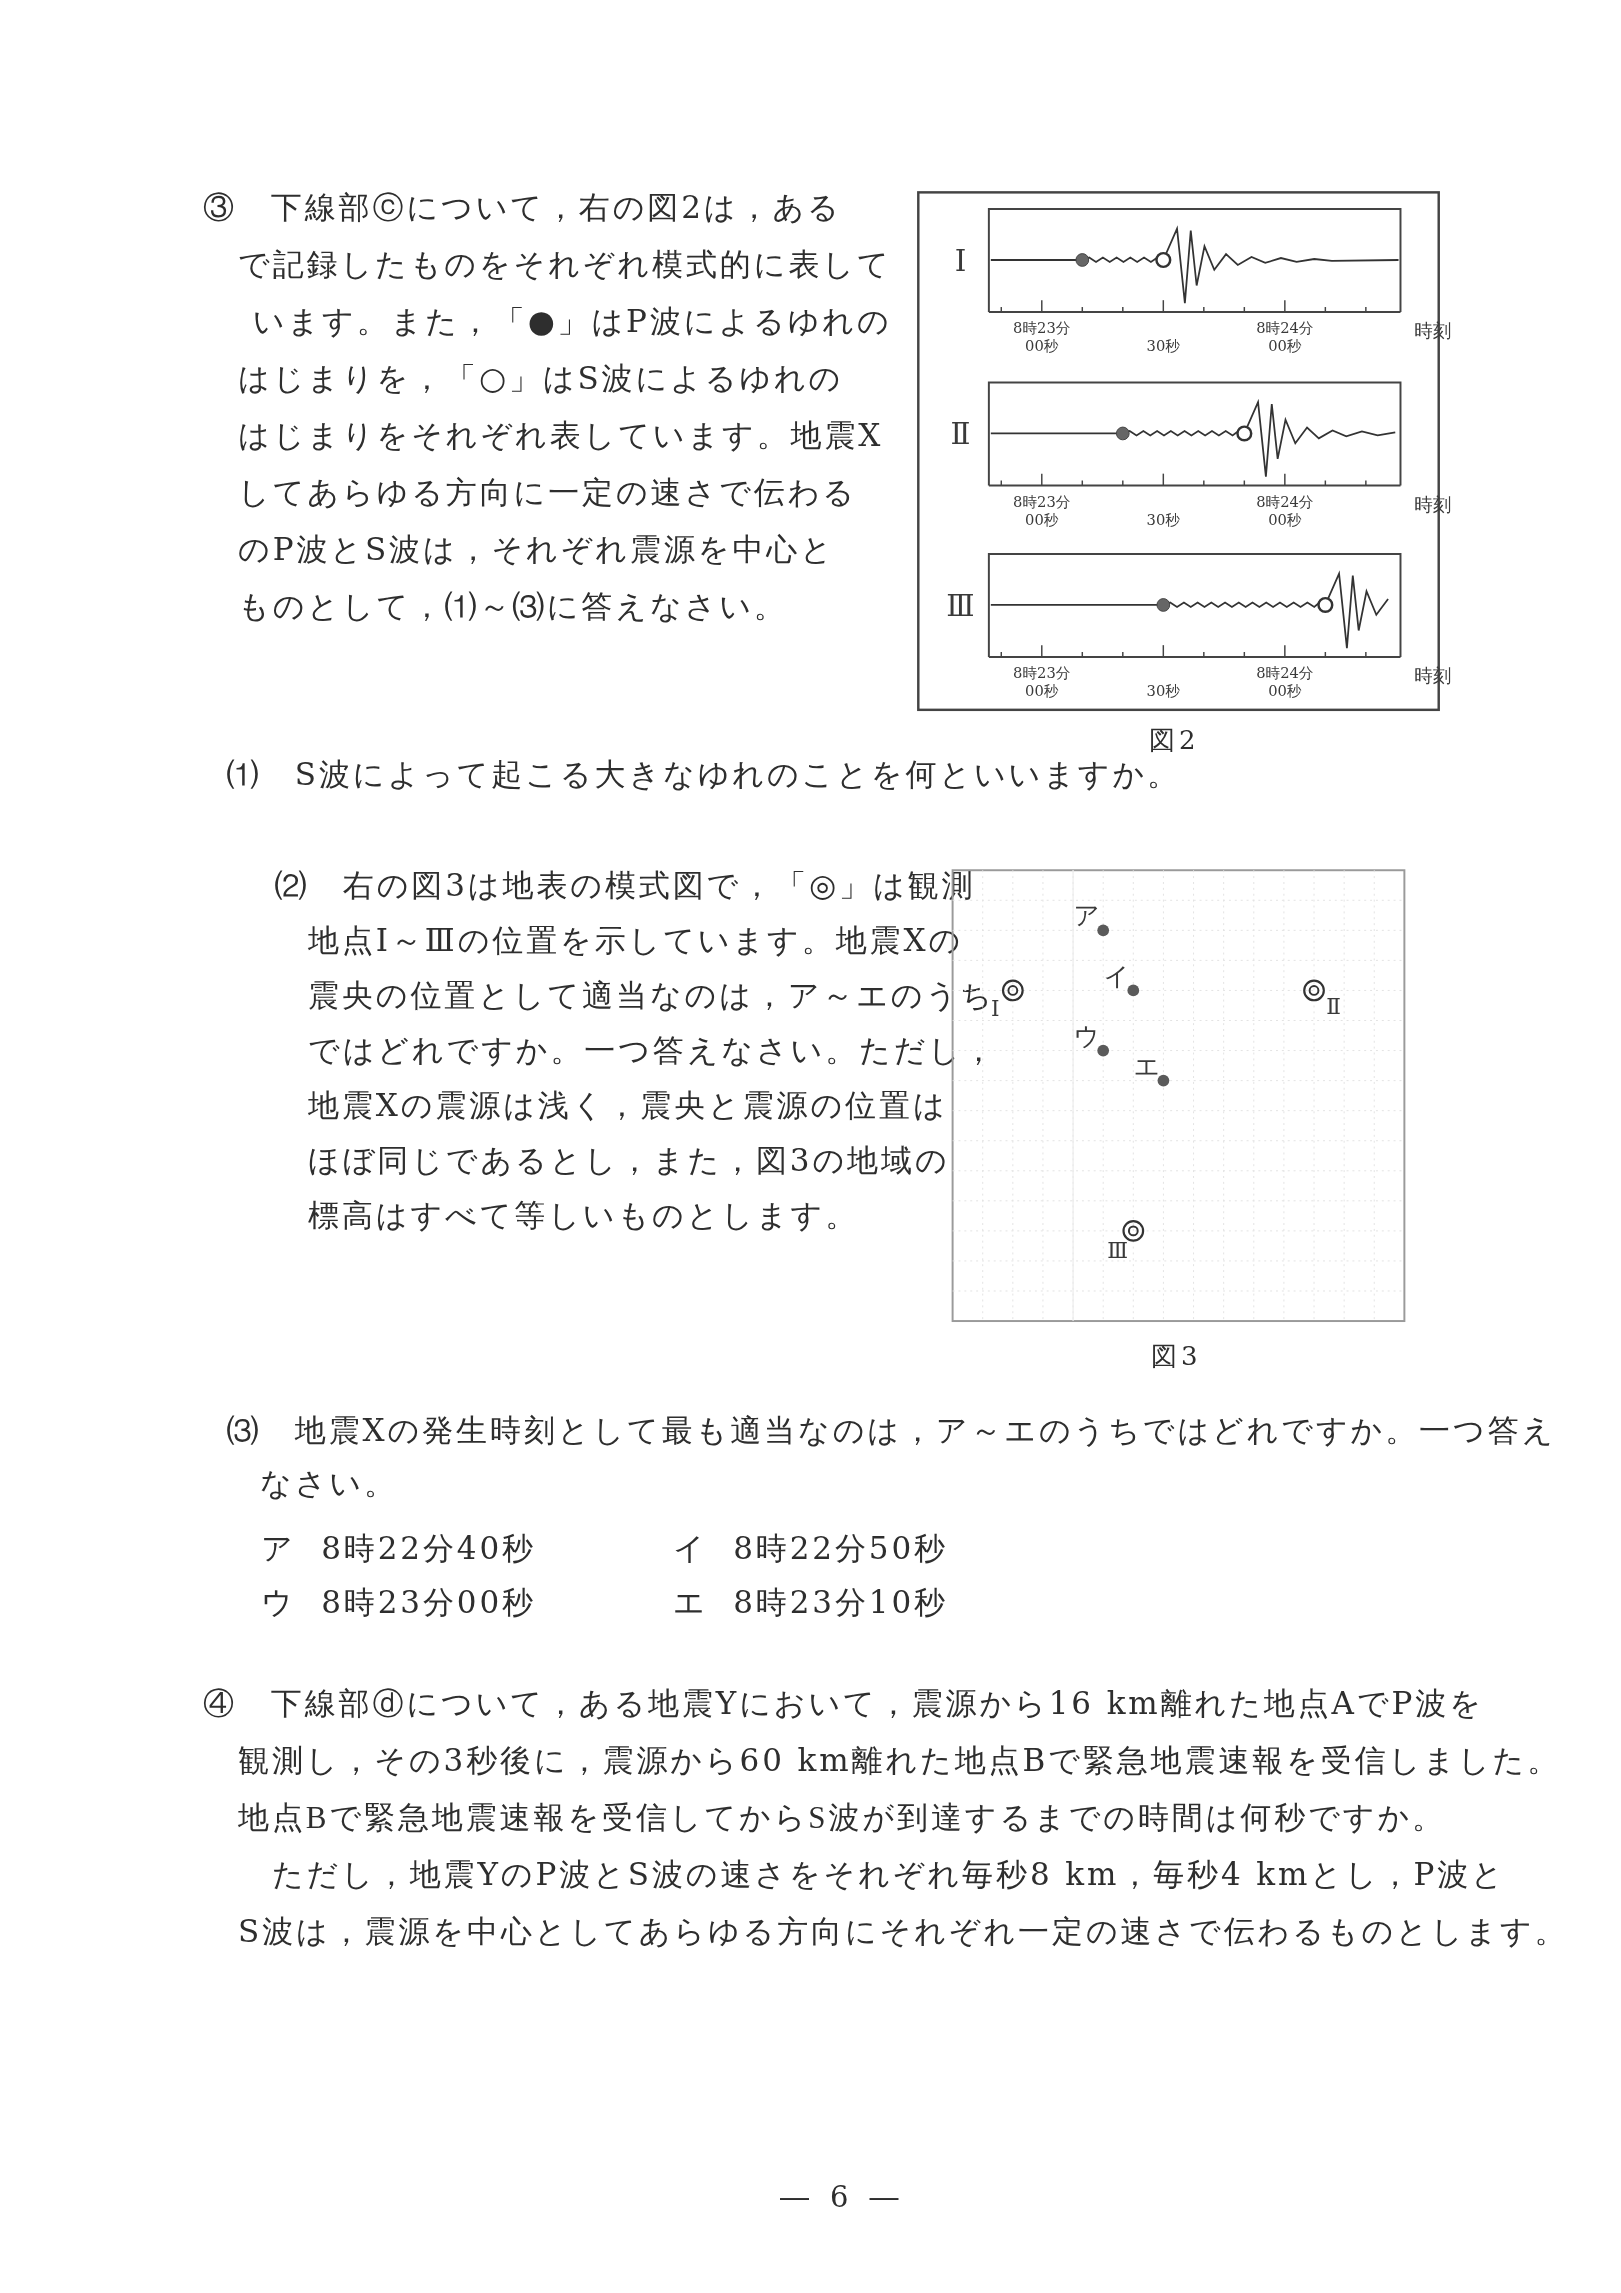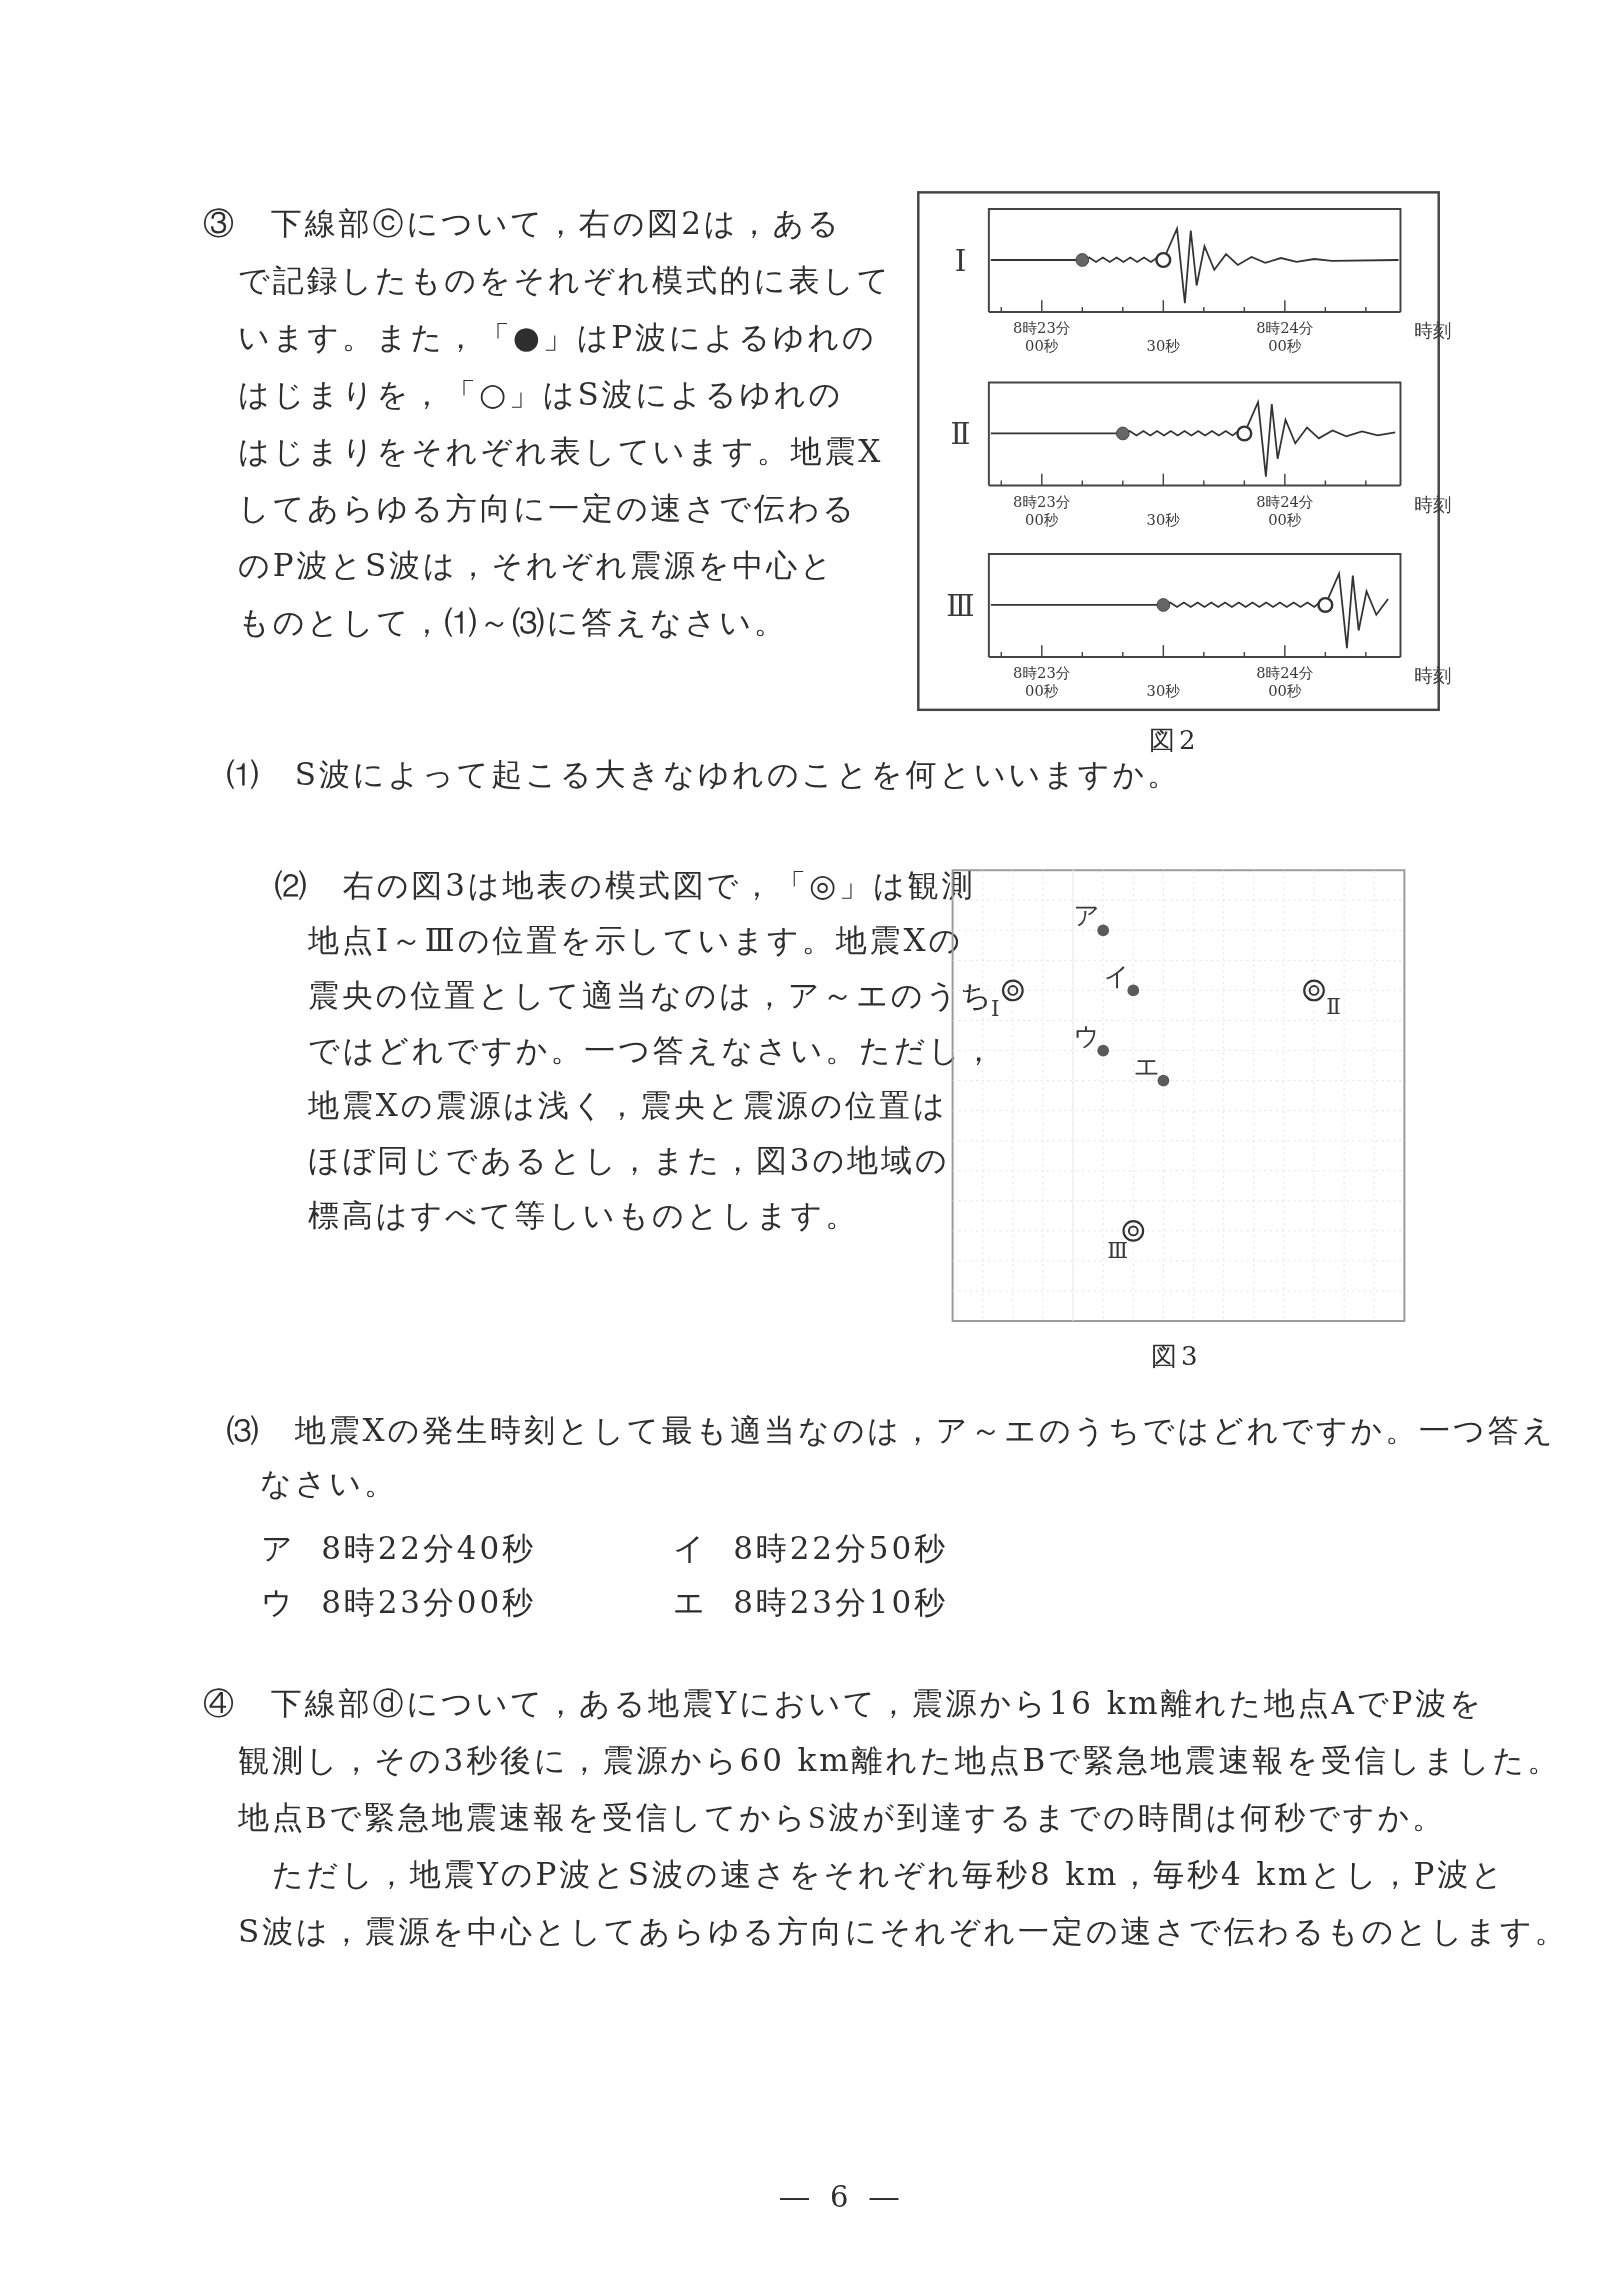--- a/index.html
+++ b/index.html
@@ -7,24 +7,24 @@
          font-family: "DejaVu Serif", "Liberation Serif", serif; color: #2e2e2e; }
   .abs { position: absolute; }
   .txt { font-size: 31px; line-height: 31px; letter-spacing: 2.9px; white-space: nowrap; }
   .cap { font-size: 26px; letter-spacing: 3.9px; }
   svg text { font-family: "DejaVu Serif", "Liberation Serif", serif; fill: #3a3a3a; }
   .pnum { font-size: 29px; letter-spacing: 5.9px; }
 </style>
 </head>
 <body>
 
-<div class="abs" style="left:203px; top:192px;margin-top:16px;">
+<div class="abs" style="left:203px; top:192px;">
   <div class="txt" style="height:57px; margin-left:0;">③　下線部ⓒについて，右の図2は，ある</div>
   <div class="txt" style="height:57px; margin-left:35px;">で記録したものをそれぞれ模式的に表して</div>
-  <div class="txt" style="height:57px; margin-left:35px;">います。また，「●」はP波によるゆれの</div>
+  <div class="txt" style="height:57px; margin-left:35px;text-align:right;">います。また，「●」はP波によるゆれの</div>
   <div class="txt" style="height:57px; margin-left:35px;">はじまりを，「○」はS波によるゆれの</div>
   <div class="txt" style="height:57px; margin-left:35px;">はじまりをそれぞれ表しています。地震X</div>
   <div class="txt" style="height:57px; margin-left:35px;">してあらゆる方向に一定の速さで伝わる</div>
   <div class="txt" style="height:57px; margin-left:35px;">のP波とS波は，それぞれ震源を中心と</div>
   <div class="txt" style="height:57px; margin-left:35px;">ものとして，⑴～⑶に答えなさい。</div>
 </div>
 
 <svg class="abs" id="fig2" style="left:0; top:0;" width="1621" height="765" viewBox="0 0 1654 780">
   <rect x="937" y="196" width="531" height="528" fill="none" stroke="#444" stroke-width="2.5"></rect>
   <g id="fig2-panels">

